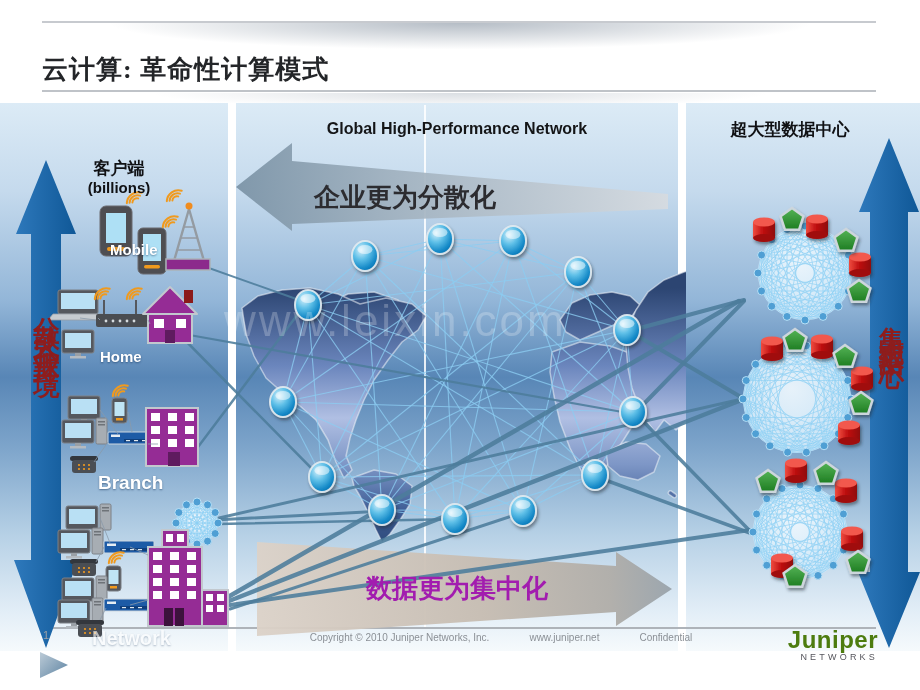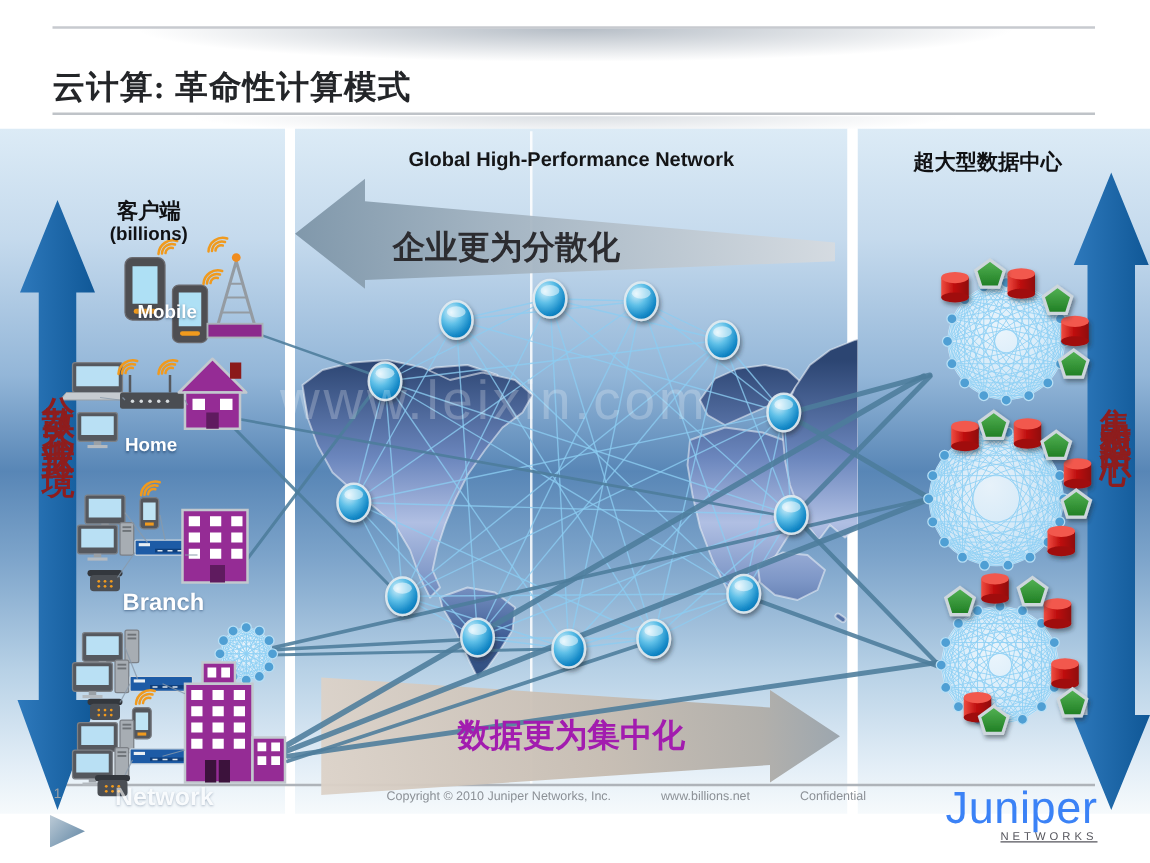--- a/index.html
+++ b/index.html
@@ -38,22 +38,22 @@
          color:rgba(255,255,255,.23);white-space:nowrap;z-index:4;pointer-events:none;}
   
   .footline{left:42px;top:627px;width:834px;height:1.5px;background:#aeb3b9;z-index:1;}
   .pagenum{left:43px;top:629px;font-size:11px;color:#9aa0a6;}
   .footrow{left:236px;top:632px;width:530px;display:flex;justify-content:center;gap:40px;
            font-size:10px;color:#8b9096;white-space:nowrap;}
   .playtri{left:40px;top:652px;width:28px;height:26px;
            clip-path:polygon(0 0,100% 50%,0 100%);
            background:linear-gradient(135deg,#bccbd7,#5d83a2);}
   .logo{left:750px;top:628px;width:128px;text-align:right;line-height:1;}
-  .logo .t{font-size:36px;font-weight:400;color:#3b82f6;letter-spacing:0.5px;}
-  .logo .s{font-size:9px;letter-spacing:3.2px;color:#55555c;margin-top:1px;text-decoration:underline;}
+  .logo .t{font-size:24px;font-weight:700;color:#4d7c0f;letter-spacing:0.5px;}
+  .logo .s{font-size:9px;letter-spacing:3.2px;color:#55555c;margin-top:1px;}
 </style>
 </head>
 <body>
 
 <div class="slide">
 
   <div class="abs topline"></div>
   <div class="abs swoosh"></div>
   <div class="abs title z4">云计算: 革命性计算模式</div>
   <div class="abs titleline"></div>
@@ -1050,21 +1050,21 @@
   <div class="abs vtext z4" style="left:875px;top:307px;font-size:25px;letter-spacing:6px;">集中式数据中心</div>
 
   <div class="abs arrlab z4" style="left:314px;top:180px;font-size:26px;color:#2c2c30;">企业更为分散化</div>
   <div class="abs arrlab z4" style="left:366px;top:571px;font-size:26px;color:#a21caf;">数据更为集中化</div>
 
   <div class="abs wmark">www.leixin.com</div>
 
   <div class="abs pagenum z4">1</div>
   <div class="abs footrow z4">
     <span>Copyright © 2010 Juniper Networks, Inc.</span>
-    <span>www.billions.net</span>
+    <span>www.juniper.net</span>
     <span>Confidential</span>
   </div>
   <div class="abs logo z4">
     <div class="t">Juniper</div>
     <div class="s">NETWORKS</div>
   </div>
   <div class="abs playtri z4"></div>
 
 </div>
 

